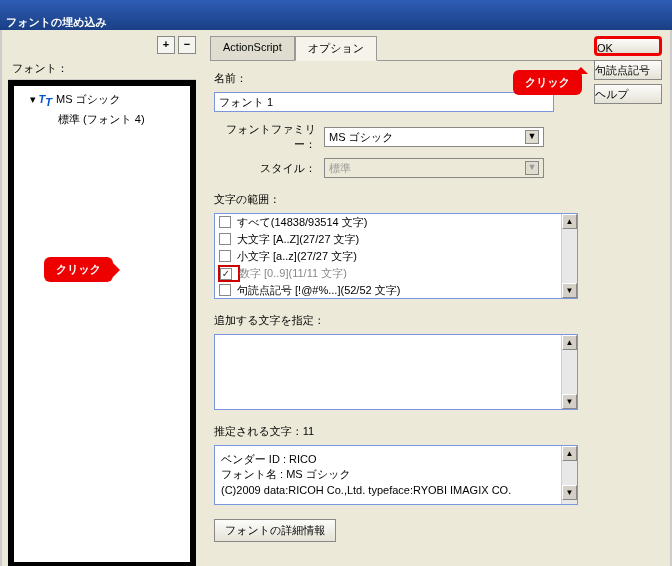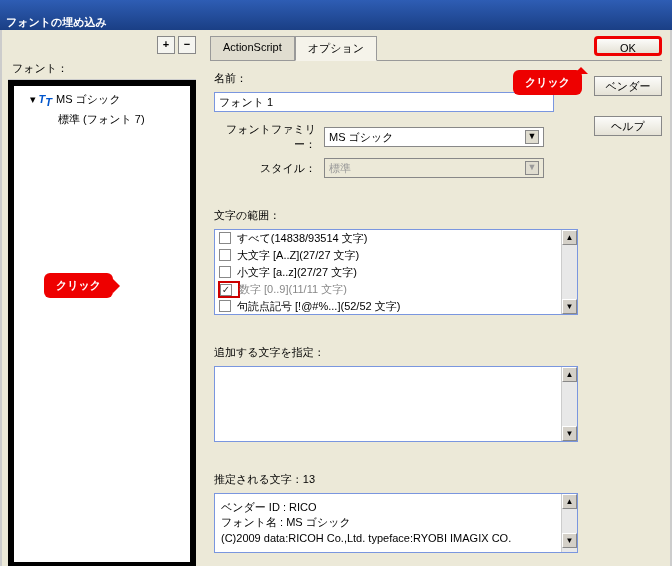--- a/index.html
+++ b/index.html
@@ -12,21 +12,21 @@
 .tree-header { padding: 3px 4px; border-bottom: 1px solid #ccc; }
 .tree { background: #fff; border: 6px solid #000000; flex: 1; padding: 4px; }
 .tree-item { padding: 2px 0 2px 12px; }
 .tree-child { padding-left: 40px; }
 .icon-font { color: #0055cc; font-weight: bold; font-style: italic; margin-right: 4px; }
 .right { flex: 1; padding: 6px 8px; position: relative; }
 .tabs { display: flex; border-bottom: 1px solid #999; }
 .tab { padding: 4px 12px; border: 1px solid #999; border-bottom: none; background: #e0ddd0; margin-right: 0; cursor: pointer; }
 .tab.active { background: #f5f3ea; border-bottom: 1px solid #f5f3ea; margin-bottom: -1px; }
 .btns { position: absolute; top: 6px; right: 8px; }
-.btn { display: block; width: 68px; height: 20px; border: 1px solid #888; background: linear-gradient(#fcfcfa,#e5e2d6); margin-bottom: 20px; text-align: center; line-height: 18px; cursor: pointer; }
+.btn { display: block; width: 68px; height: 20px; border: 1px solid #888; background: linear-gradient(#fcfcfa,#e5e2d6); margin-bottom: 4px; text-align: left; line-height: 18px; cursor: pointer; }
 .ok-hl { border: 3px solid #e00; border-radius: 4px; }
 .content { padding: 10px 4px; }
 .row { display: flex; align-items: center; margin-bottom: 6px; }
 .lbl { text-align: right; padding-right: 8px; }
 .lbl-w { width: 110px; }
 .txt { border: 1px solid #7a96df; background: #fff; padding: 2px 4px; height: 20px; }
 .select { border: 1px solid #888; background: #fff; padding: 2px 4px; height: 20px; display: flex; justify-content: space-between; align-items: center; }
 .select.disabled { background: #ece9d8; color: #999; }
 .drop { width: 14px; height: 14px; background: #e0ddd0; border: 1px solid #888; text-align: center; line-height: 10px; font-size: 9px; }
 .listbox { border: 1px solid #7a96df; background: #fff; height: 86px; overflow: hidden; position: relative; }
@@ -34,48 +34,48 @@
 .scroll-btn { height: 15px; background: #d4d0c8; border: 1px solid #fff; border-right-color: #888; border-bottom-color: #888; font-size: 8px; text-align: center; line-height: 13px; }
 .list-row { display: flex; align-items: center; padding: 1px 4px; }
 .cb { width: 12px; height: 12px; border: 1px solid #888; background: #fff; margin-right: 6px; display: inline-flex; align-items: center; justify-content: center; font-size: 10px; color: #333; }
 .sel-row { color: #888; }
 .sel-row .cb-wrap { outline: 2px solid #c00; outline-offset: -1px; padding: 1px; }
 .textarea { border: 1px solid #7a96df; background: #fff; height: 76px; padding: 4px; position: relative; }
 .info { border: 1px solid #7a96df; background: #fff; padding: 6px; line-height: 1.4; position: relative; }
 .callout { position: absolute; background: #e00; color: #fff; padding: 5px 12px; border-radius: 6px; font-weight: bold; z-index: 10; }
 .callout-arrow-r::after { content: ""; position: absolute; right: -14px; top: 50%; margin-top: -7px; border: 7px solid transparent; border-left-color: #e00; }
 .callout-arrow-tr::after { content: ""; position: absolute; right: -6px; top: -10px; border: 7px solid transparent; border-bottom-color: #e00; }
-.sect { margin-top: 30px; }
+.sect { margin-top: 14px; }
 .detail-btn { display: inline-block; padding: 3px 10px; border: 1px solid #888; background: linear-gradient(#fcfcfa,#e5e2d6); cursor: pointer; font-family: Liberation Serif, serif; }
 </style>
 </head>
 <body>
 
 <div class="titlebar">フォントの埋め込み</div>
 
 <div class="main">
 
   <div class="left">
     <div class="add-btns">
       <span class="sq-btn">+</span>
       <span class="sq-btn">−</span>
     </div>
     <div class="tree-header">フォント：</div>
     <div class="tree">
       <div class="tree-item">
         <span>▾ </span><span class="icon-font">T<sub>T</sub></span><span>MS ゴシック</span>
       </div>
-      <div class="tree-item tree-child">標準 (フォント 7)</div>
+      <div class="tree-item tree-child">標準 (フォント 4)</div>
     </div>
   </div>
 
   <div class="right">
     <div class="btns">
       <div class="btn ok-hl">OK</div>
-      <div class="btn">ベンダー</div>
+      <div class="btn">句読点記号</div>
       <div class="btn">ヘルプ</div>
     </div>
 
     <div class="callout callout-arrow-tr" style="top:40px; right:88px;">クリック</div>
 
     <div class="tabs">
       <div class="tab">ActionScript</div>
       <div class="tab active">オプション</div>
     </div>
 
@@ -153,21 +153,21 @@
           <div class="scroll">
             <div class="scroll-btn">▲</div>
             <div style="height:44px"></div>
             <div class="scroll-btn">▼</div>
           </div>
         </div>
       </div>
 
       <div class="sect">
         <div class="row">
-            <div class="lbl">推定される文字：13</div>
+            <div class="lbl">推定される文字：11</div>
           </div>
         <div class="info" style="width:364px">
           <div>ベンダー ID : RICO</div>
           <div>フォント名 : MS ゴシック</div>
           <div>(C)2009 data:RICOH Co.,Ltd. typeface:RYOBI IMAGIX CO.</div>
           <div class="scroll">
             <div class="scroll-btn">▲</div>
             <div style="height:24px"></div>
             <div class="scroll-btn">▼</div>
           </div>

